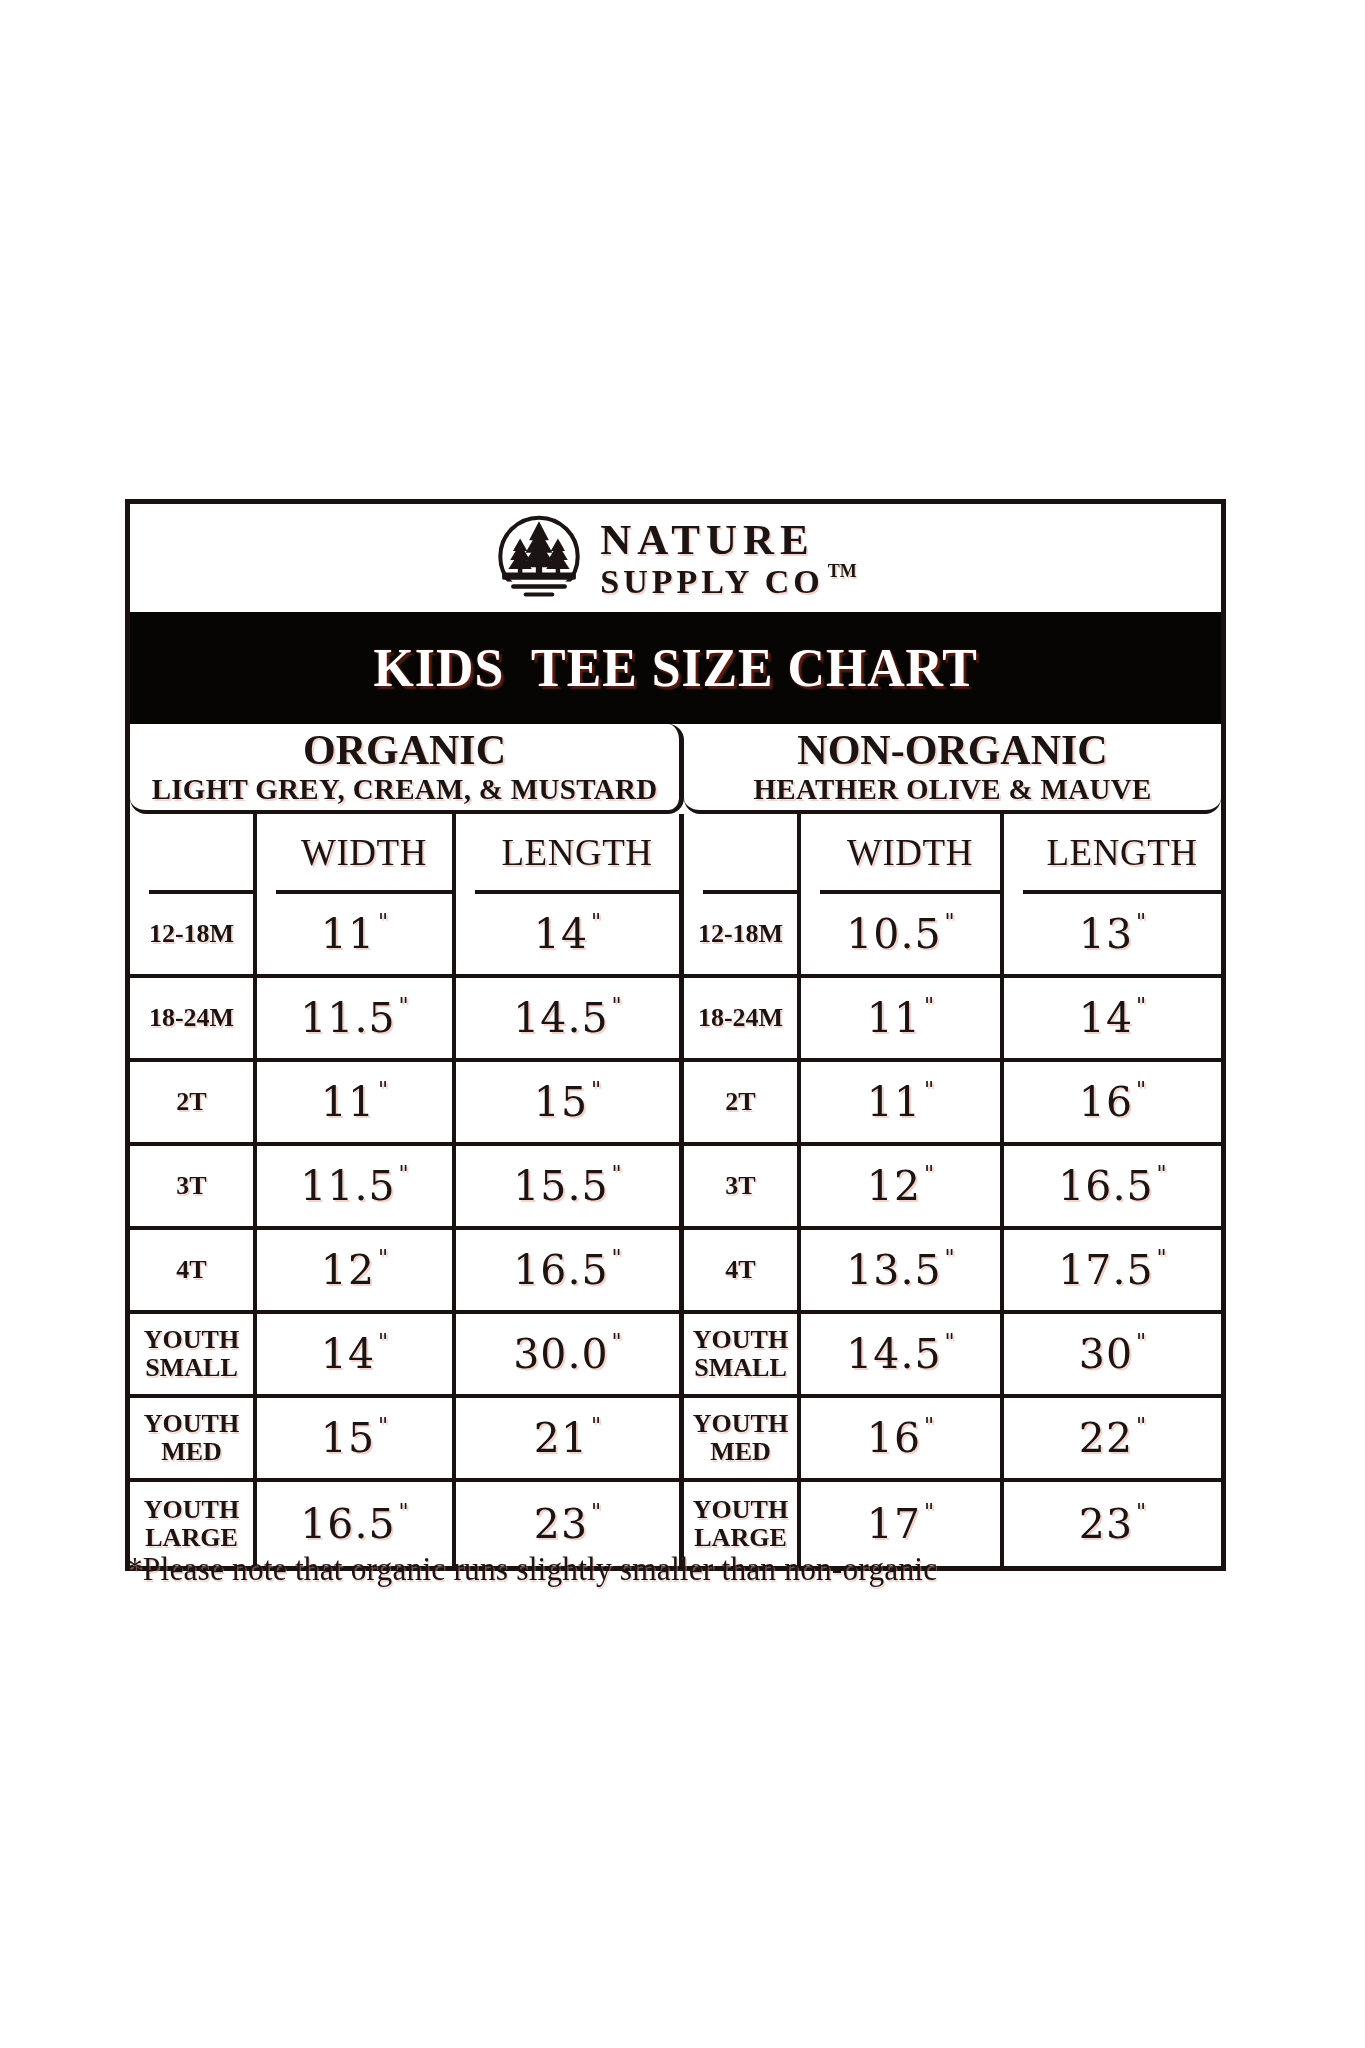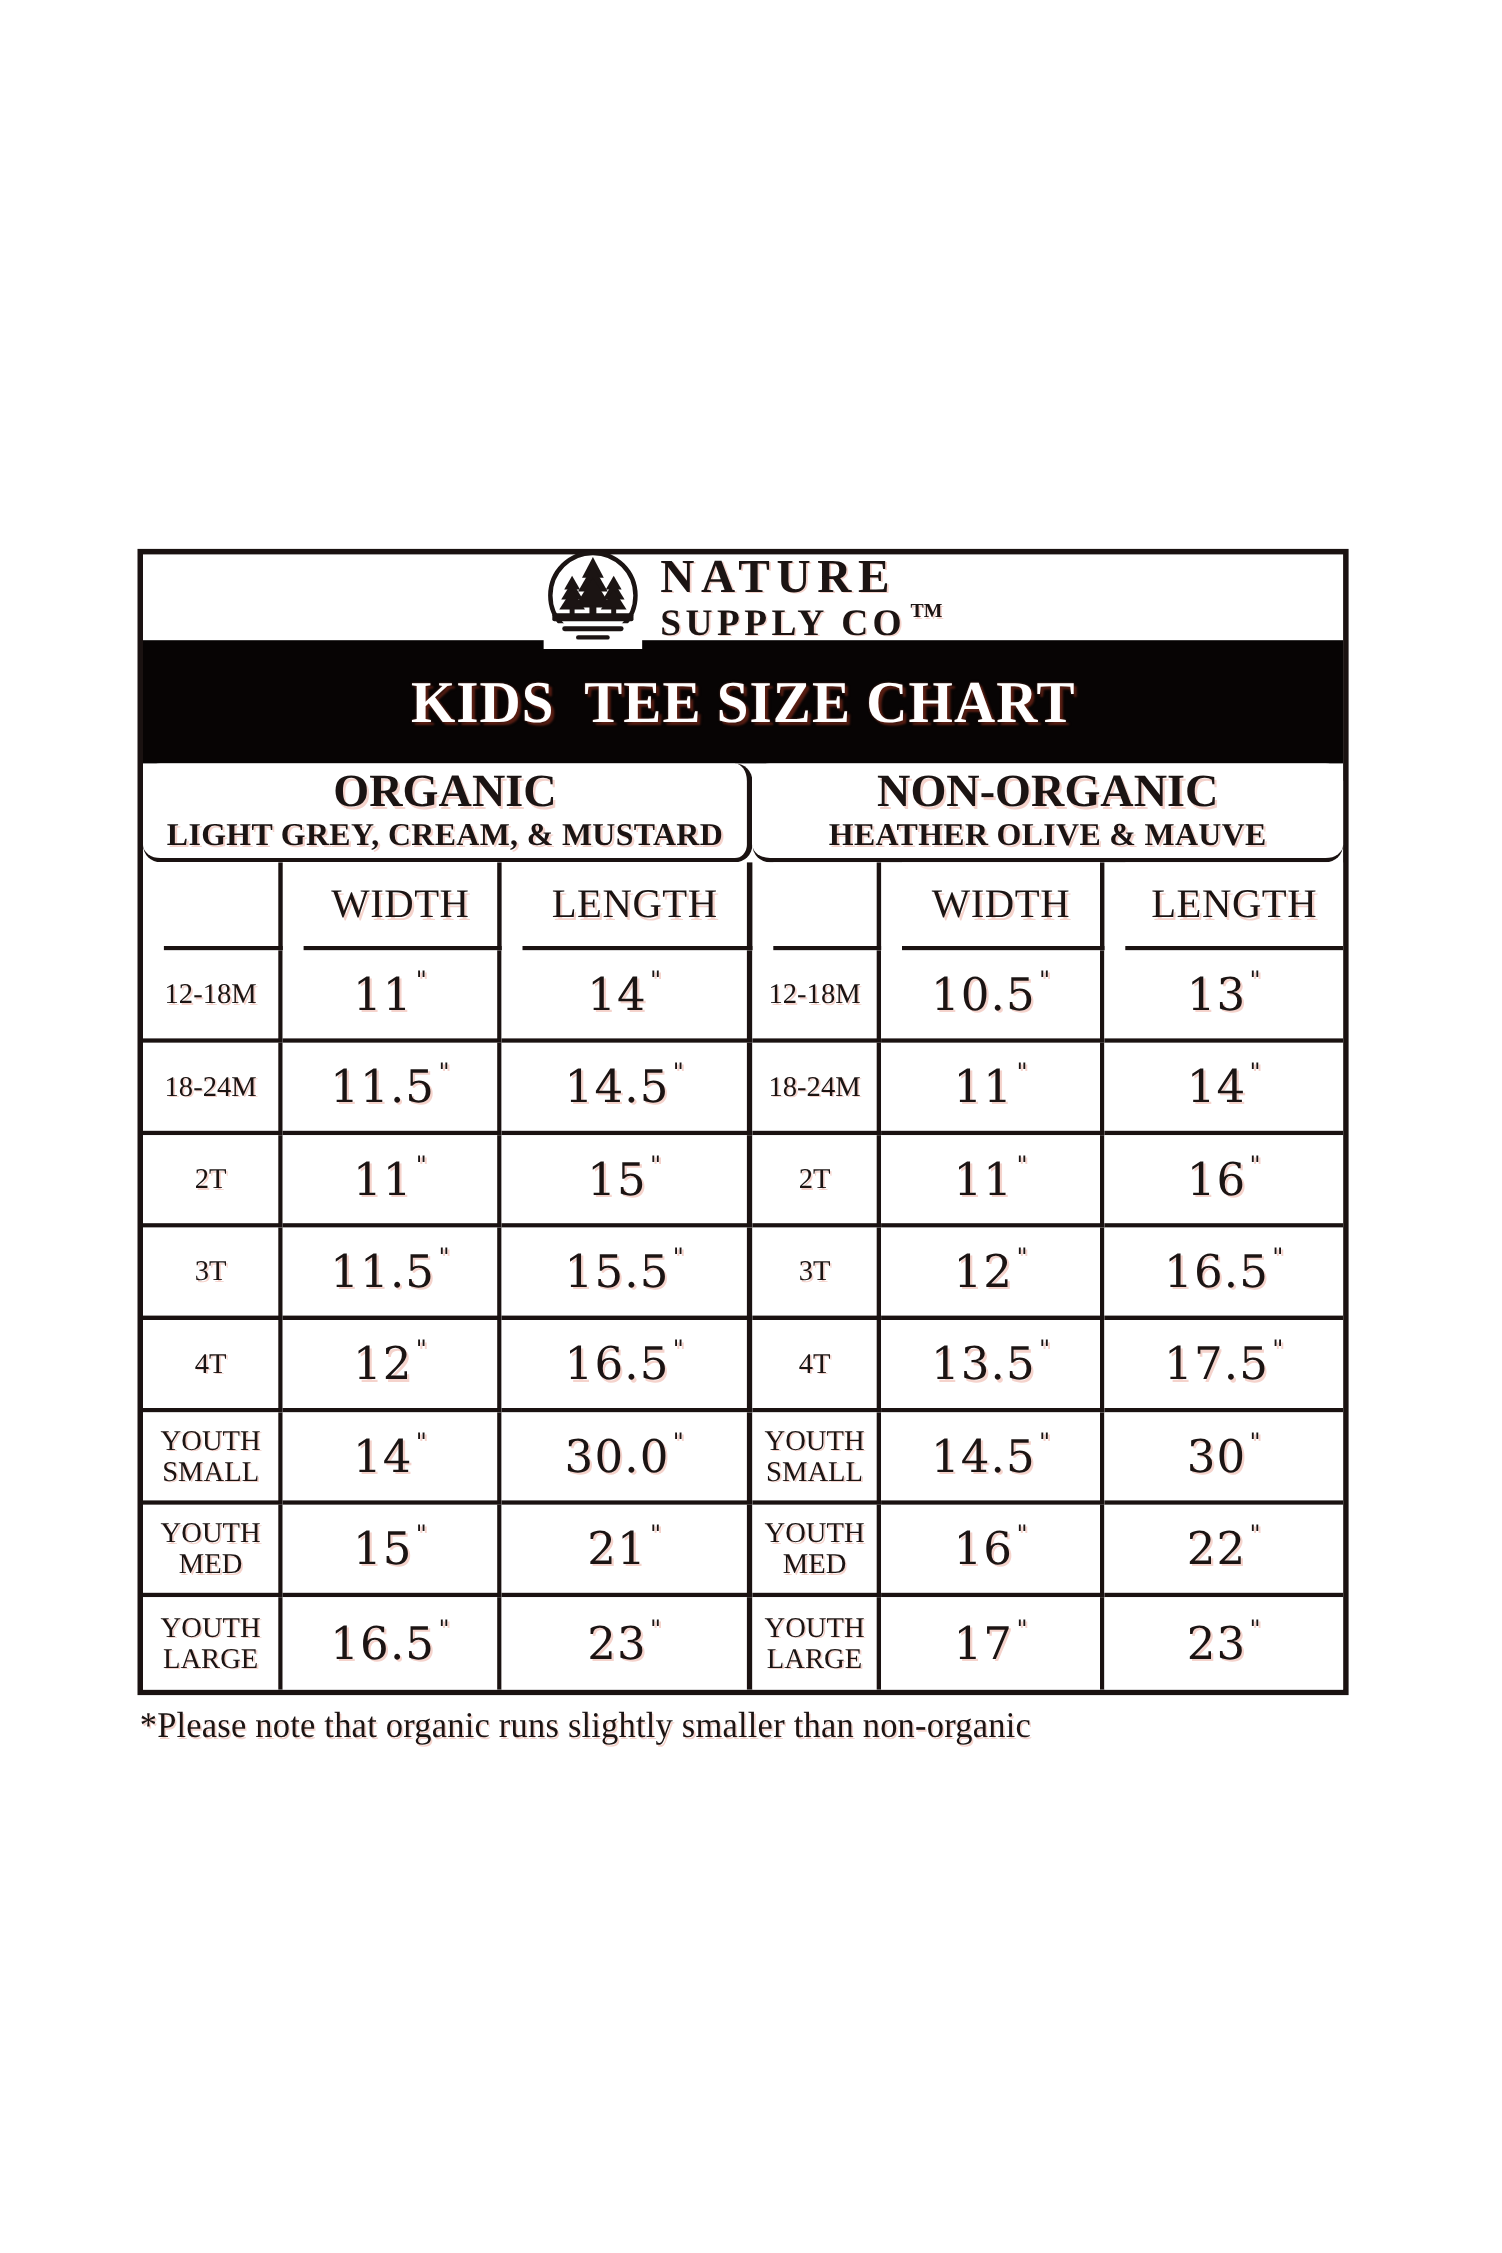--- a/index.html
+++ b/index.html
@@ -12,21 +12,21 @@
   body{
     width:1365px;height:2048px;background:#ffffff;position:relative;
     font-family:"Liberation Serif",serif;color:var(--ink);
     overflow:hidden;
   }
   .chart{
     position:absolute;left:125px;top:499px;width:1101px;
     box-sizing:border-box;border:5px solid var(--line);background:#fff;
   }
   
-  .logo-row{height:78px;display:flex;align-items:center;justify-content:center;gap:16px;}
+  .logo-row{height:108px;display:flex;align-items:center;justify-content:center;gap:16px;}
   .logo-mark{display:block;width:90px;height:90px;color:var(--ink);margin-top:3px;}
   .logo-mark svg{width:100%;height:100%;display:block;}
   .wordmark{display:flex;flex-direction:column;line-height:1;text-shadow:1.5px 1.5px 0 var(--tint);}
   .wm1{font-weight:bold;font-size:43px;letter-spacing:6px;}
   .wm2{font-weight:bold;font-size:34px;letter-spacing:4px;margin-top:4px;}
   .tm{font-size:18px;letter-spacing:0;position:relative;top:-16px;margin-left:4px;margin-top:28px;}
   
   .banner{height:112px;background:var(--banner-bg);display:flex;align-items:center;justify-content:center;}
   .banner-text{
     color:#fff;font-weight:bold;font-size:54px;white-space:pre;letter-spacing:1px;
@@ -40,21 +40,21 @@
     display:flex;align-items:center;justify-content:center;text-align:center;
     box-sizing:border-box;background:#fff;
   }
   .lastcol{border-right:none;}
   .lastrow{border-bottom:none;}
   .mid{border-right-width:5px;}
   .sec{grid-column:span 3;flex-direction:column;text-shadow:2px 2px 0 var(--tint);border-radius:16px;}
   .sec-title{font-weight:bold;font-size:42px;line-height:1.02;}
   .sec-sub{font-weight:bold;font-size:29px;line-height:1.05;margin-top:2px;letter-spacing:.3px;}
   .colhead{font-weight:normal;font-size:37px;letter-spacing:.5px;text-shadow:2px 2px 0 var(--tint);margin-left:19px;}
-  .size{font-weight:normal;font-size:26px;line-height:1.08;padding:0 4px;text-shadow:1.5px 1.5px 0 var(--tint);}
+  .size{font-weight:bold;font-size:26px;line-height:1.08;padding:0 4px;text-shadow:1.5px 1.5px 0 var(--tint);}
   .val{font-family:"DejaVu Serif",serif;font-size:41px;text-shadow:2px 2px 0 var(--tint);}
   .val .num{letter-spacing:1px;}
   .val .mark{font-size:22px;position:relative;top:-13px;margin-left:3px;}
   
   .footnote{
     position:absolute;left:127px;top:1551px;font-size:33px;letter-spacing:.2px;
     transform:scaleX(.95);transform-origin:left;white-space:nowrap;
     text-shadow:1.5px 1.5px 0 var(--tint);
   }
 </style>

